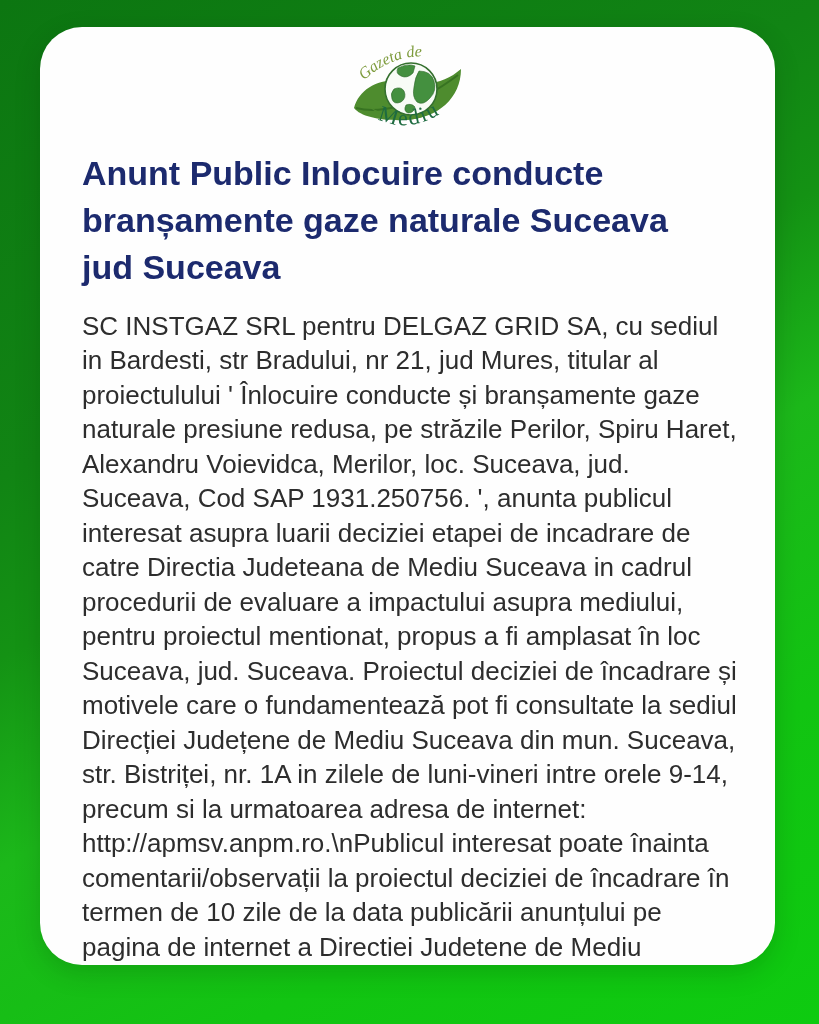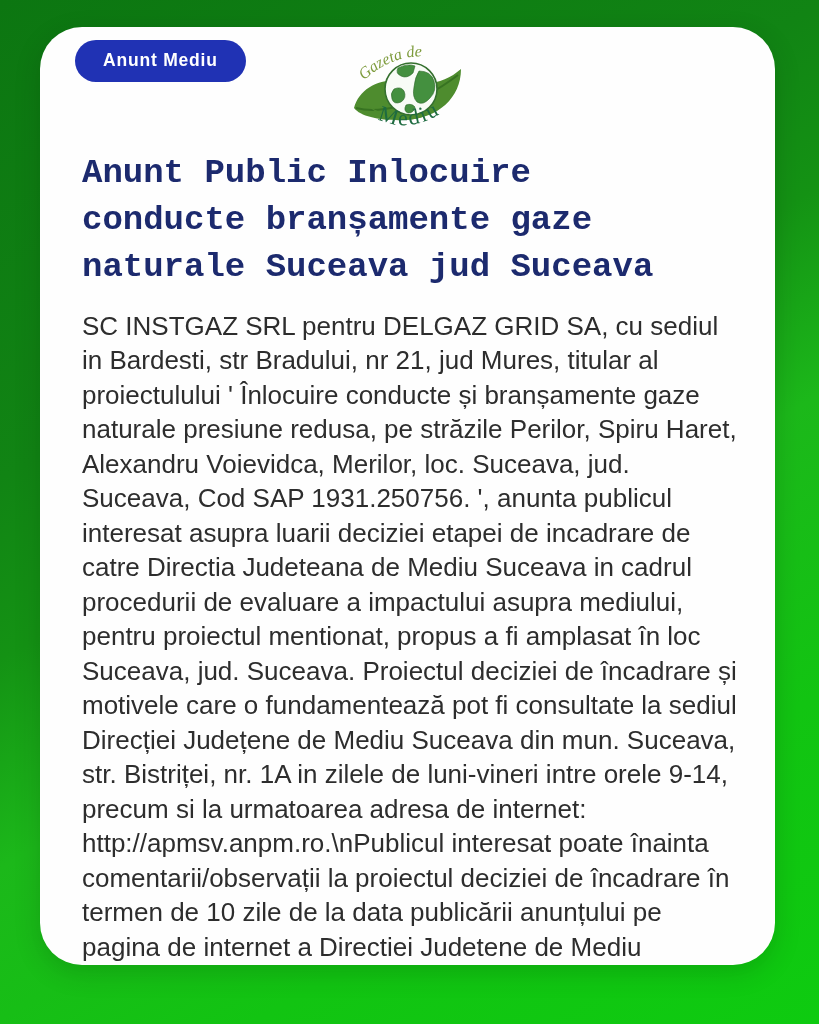--- a/index.html
+++ b/index.html
@@ -48,42 +48,40 @@
   }
   .logo svg { width:100%; height:100%; display:block; }
 
   h1.title {
     margin-top:10px;
     width:600px;
     font-size:34px;
     line-height:1.38;
     font-weight:700;
     color:#1c2a6e;
-    font-family:Liberation Mono, monospace;
   }
 
   p.body-text {
     margin-top:18px;
     width:662px;
     font-size:26px;
     line-height:34.5px;
     font-weight:400;
     color:#2d2d2d;
     word-wrap:break-word;
   }
 </style>
 </head>
 <body>
 
 <div class="stage">
   <div class="card">
     <div class="card-inner">
 
       <div class="card-header">
-        <button class="badge">Anunt Mediu</button>
 
         <div class="logo">
           <svg viewBox="0 0 120 104" aria-hidden="true">
             <defs>
               <path id="arcTop" d="M 10 52 Q 58 4 112 34" fill="none"></path>
               <path id="arcBottom" d="M 16 76 Q 60 110 108 68" fill="none"></path>
             </defs>
 
             <path d="M 6 74 C 12 52 36 42 64 48 C 86 52 100 46 113 35 C 113 64 90 84 58 86 C 34 87 13 83 6 74 Z" fill="#4e8c2e"></path>
             <path d="M 8 74 C 28 79 64 76 110 41" stroke="#2e681c" stroke-width="2" fill="none" opacity="0.7"></path>

